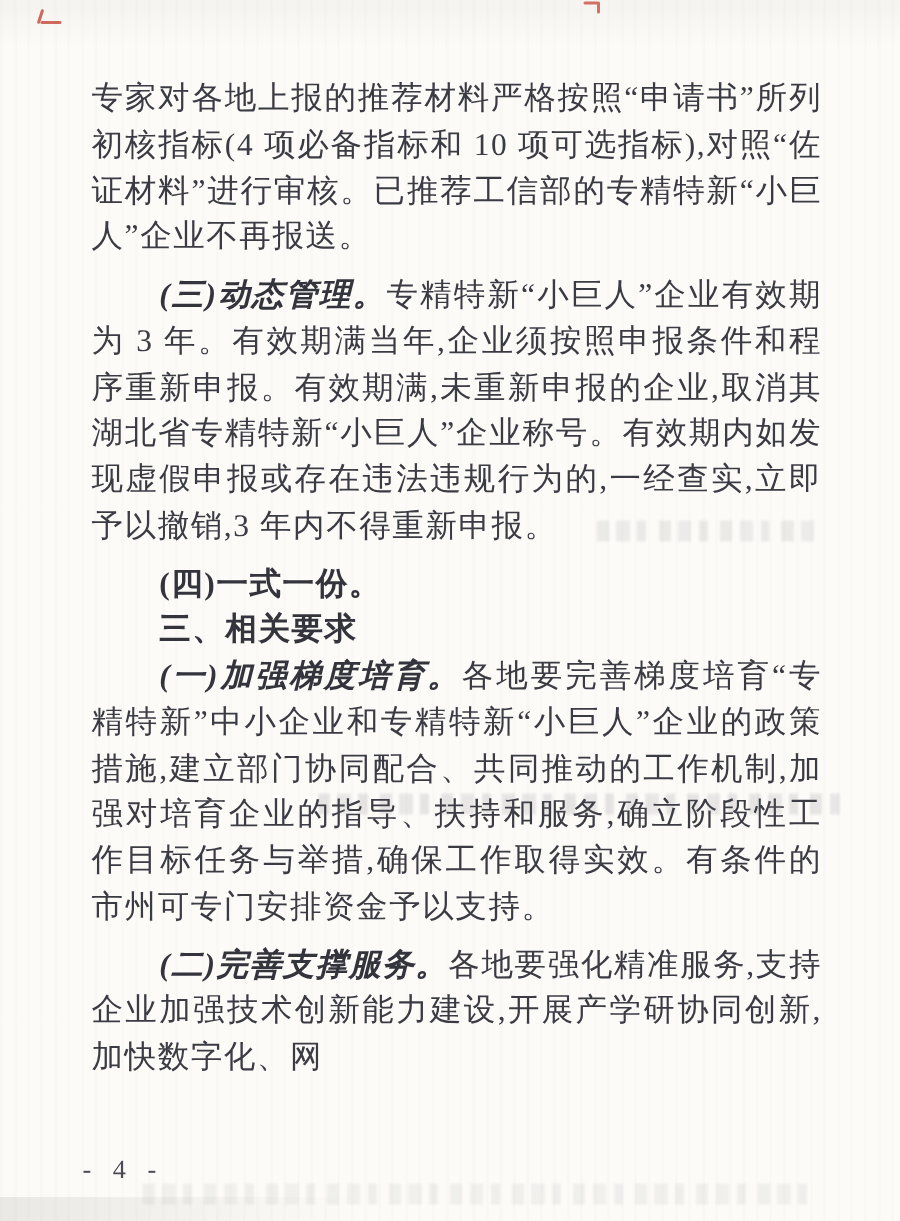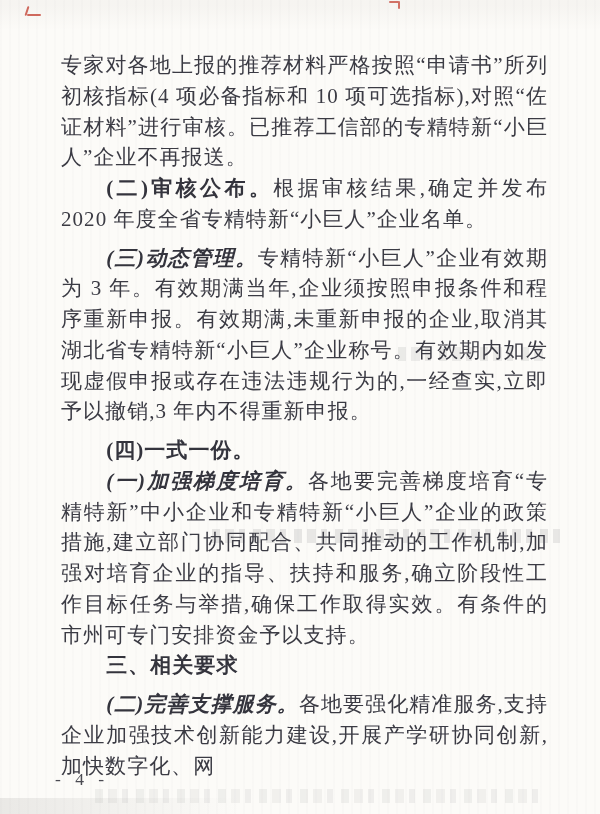--- a/index.html
+++ b/index.html
@@ -85,25 +85,24 @@
     <span class="bar a"></span>
       <span class="bar b"></span>
   </span>
   <span class="red-mark m2">
     <span class="bar a"></span>
       <span class="bar b"></span>
   </span>
 
   <div class="doc-body">
       <p class="para">专家对各地上报的推荐材料严格按照“申请书”所列初核指标(4 项必备指标和 10 项可选指标),对照“佐证材料”进行审核。已推荐工信部的专精特新“小巨人”企业不再报送。</p>
-      <p class="para indent"><b class="lead">(二)审核公布。</b>根据审核结果,确定并发布 2020 年度全省专精特新“小巨人”企业名单。</p>
       <p class="para indent space-before"><b class="lead kai">(三)动态管理。</b>专精特新“小巨人”企业有效期为 3 年。有效期满当年,企业须按照申报条件和程序重新申报。有效期满,未重新申报的企业,取消其湖北省专精特新“小巨人”企业称号。有效期内如发现虚假申报或存在违法违规行为的,一经查实,立即予以撤销,3 年内不得重新申报。</p>
       <p class="para indent space-before"><b class="lead">(四)一式一份。</b></p>
+      <p class="para indent"><b class="lead">三、相关要求</b></p>
       <p class="para indent"><b class="lead kai">(一)加强梯度培育。</b>各地要完善梯度培育“专精特新”中小企业和专精特新“小巨人”企业的政策措施,建立部门协同配合、共同推动的工作机制,加强对培育企业的指导、扶持和服务,确立阶段性工作目标任务与举措,确保工作取得实效。有条件的市州可专门安排资金予以支持。</p>
-      <p class="para indent"><b class="lead">三、相关要求</b></p>
       <p class="para indent space-before"><b class="lead kai">(二)完善支撑服务。</b>各地要强化精准服务,支持企业加强技术创新能力建设,开展产学研协同创新,加快数字化、网</p>
     </div>
 
   <div class="ghost g1"></div>
   <div class="ghost g2"></div>
   <div class="ghost g3"></div>
 
   <div class="page-number">- 4 -</div>
 
   <div class="edge-shade"></div>

